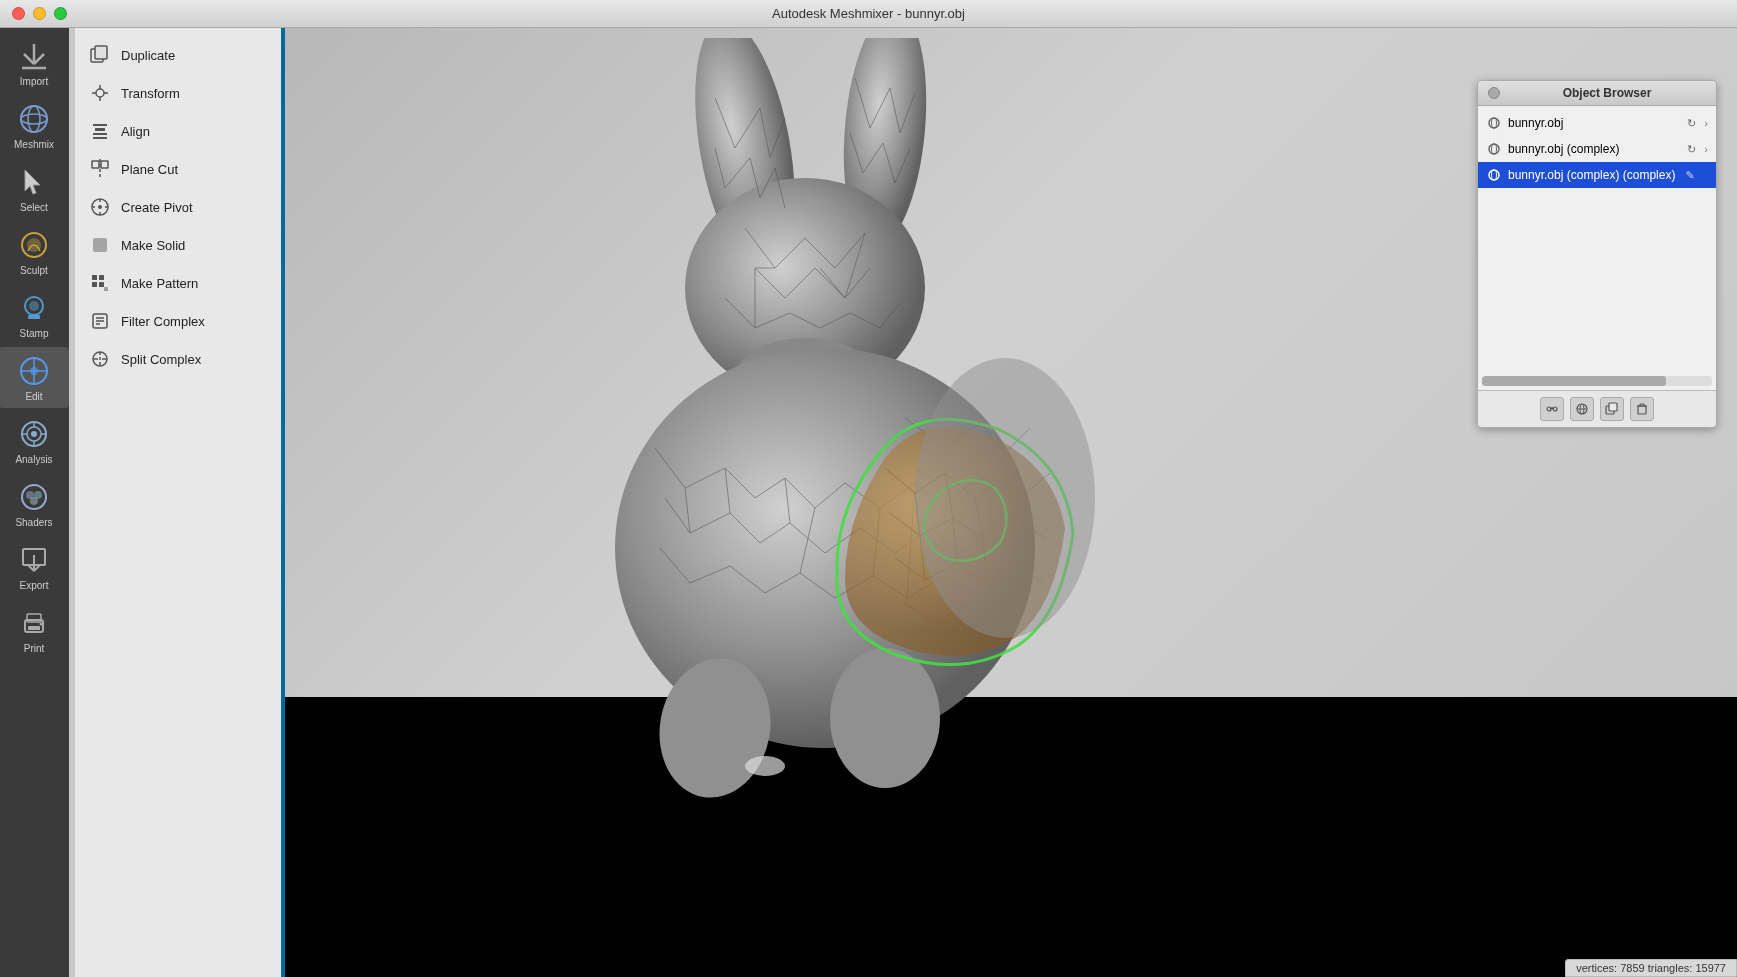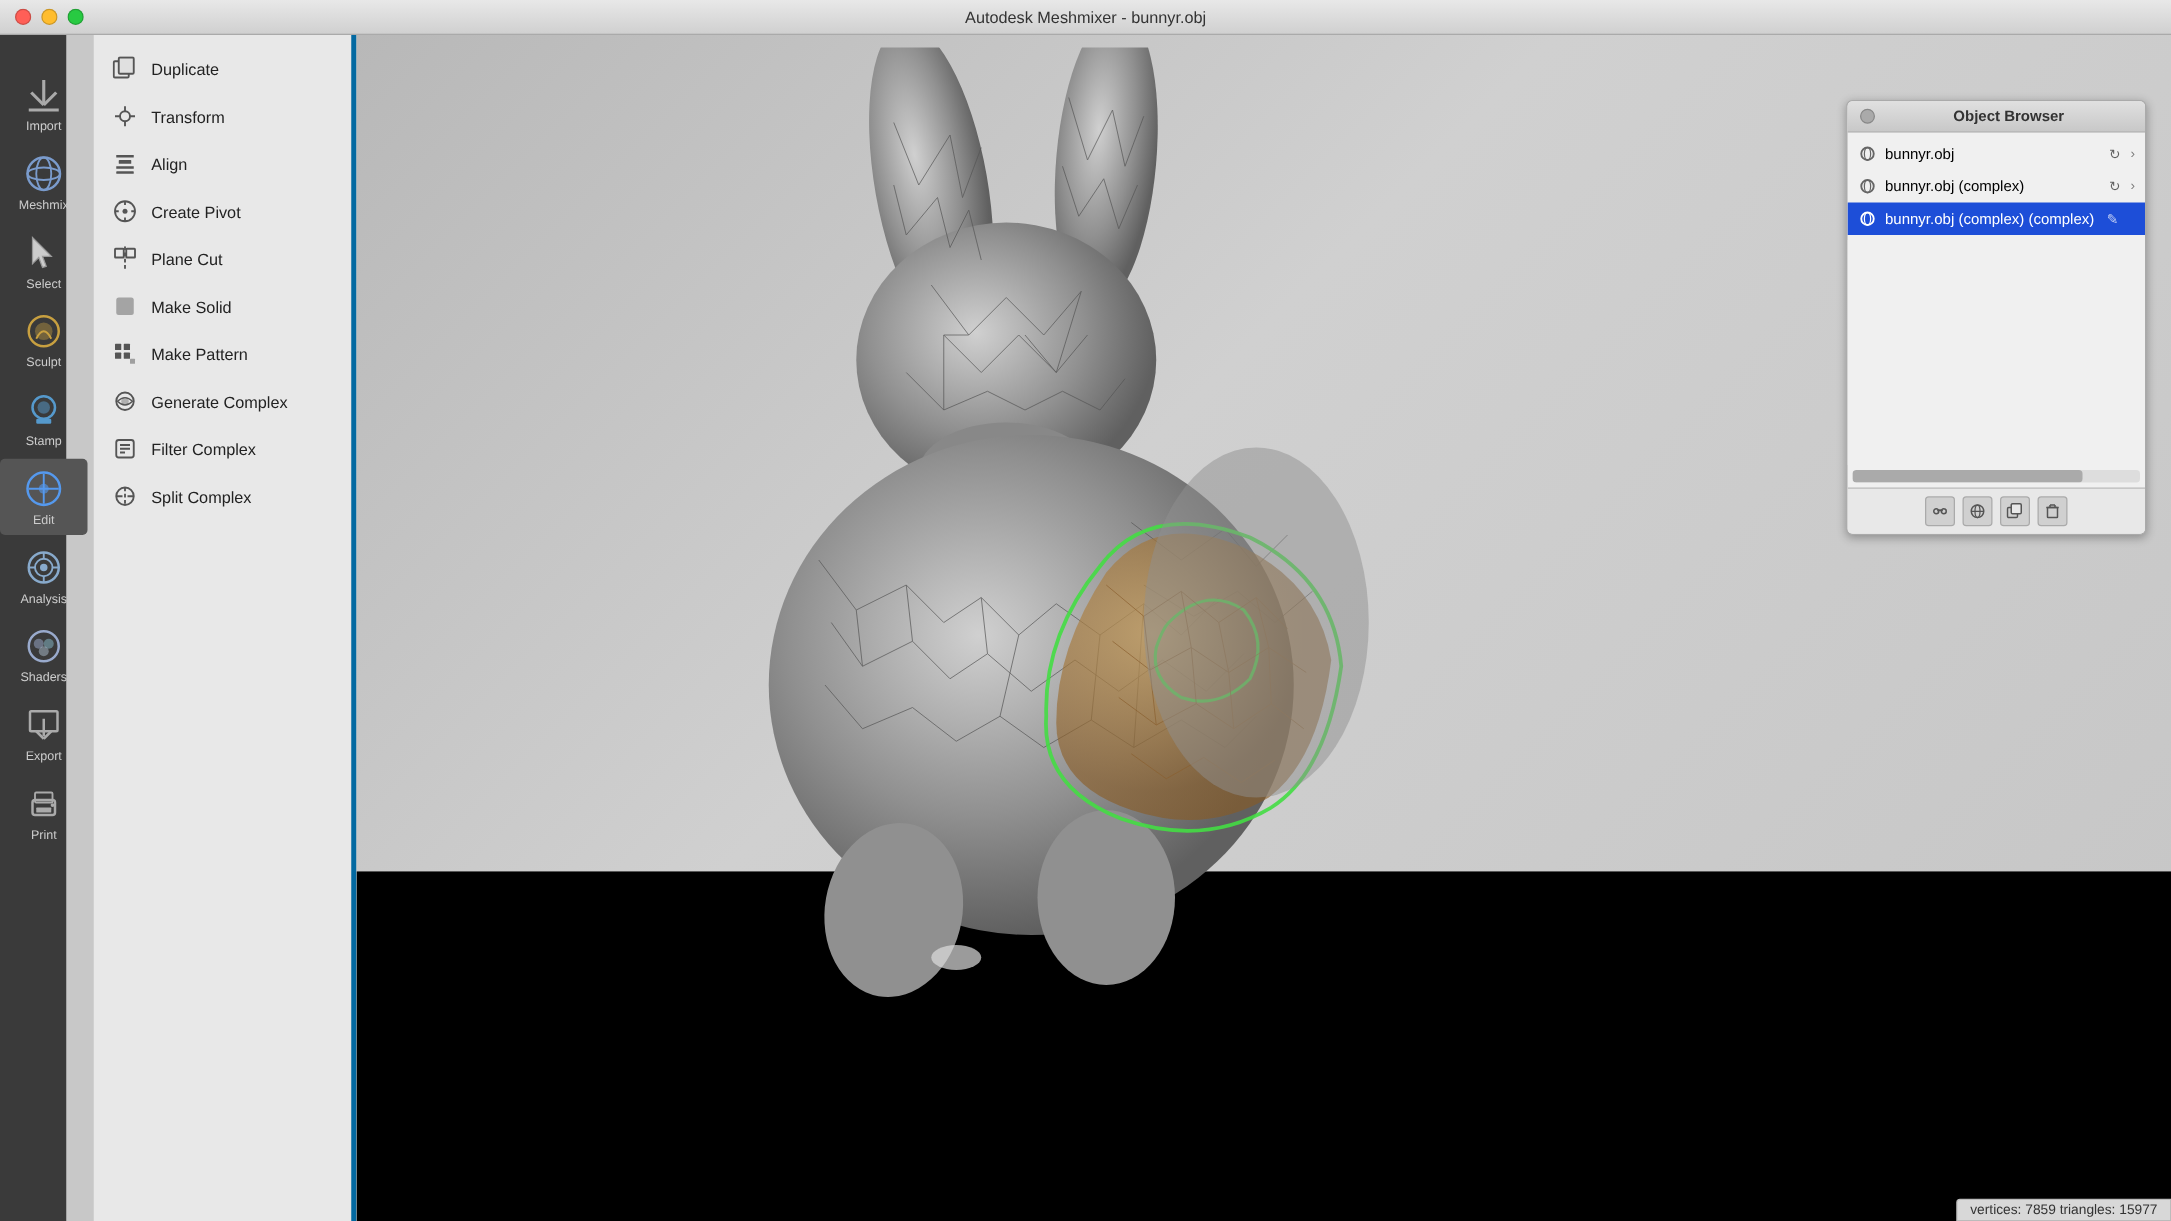--- a/index.html
+++ b/index.html
@@ -44,27 +44,27 @@
       font-size: 13px;
       color: #333;
       font-weight: 500;
     }
 
     
     #icon-rail {
       position: absolute;
       top: 28px;
       left: 0;
-      width: 53px;
+      width: 69px;
       height: calc(100% - 28px);
       background: #3a3a3a;
       display: flex;
       flex-direction: column;
-      align-items: flex-start;
-      padding-top: 24px;
+      align-items: flex-end;
+      padding-top: 4px;
       gap: 0;
       z-index: 90;
     }
     .rail-item {
       width: 70px;
       display: flex;
       flex-direction: column;
       align-items: center;
       padding: 6px 4px;
       cursor: pointer;
@@ -397,74 +397,64 @@
         <line x1="3" y1="13" x2="17" y2="13" stroke="#555" stroke-width="2"></line>
         <rect x="3" y="16" width="14" height="2" rx="0.5" fill="#555"></rect>
       </svg>
     </div>
     <span>Align</span>
   </div>
 
   <div class="menu-item">
     <div class="menu-icon">
       <svg width="20" height="20" viewBox="0 0 20 20">
+        <rect x="2" y="2" width="7" height="7" rx="0.5" fill="none" stroke="#555" stroke-width="1.5"></rect>
+        <rect x="11" y="2" width="7" height="7" rx="0.5" fill="none" stroke="#555" stroke-width="1.5"></rect>
+        <line x1="10" y1="0" x2="10" y2="20" stroke="#555" stroke-width="1.5" stroke-dasharray="3,2"></line>
+      </svg>
+    </div>
+    <span>Plane Cut</span>
+  </div>
+
+  <div class="menu-item">
+    <div class="menu-icon">
+      <svg width="20" height="20" viewBox="0 0 20 20">
         <circle cx="10" cy="10" r="8" fill="none" stroke="#555" stroke-width="1.5"></circle>
         <circle cx="10" cy="10" r="2" fill="#555"></circle>
         <line x1="10" y1="2" x2="10" y2="5" stroke="#555" stroke-width="1.5"></line>
         <line x1="10" y1="15" x2="10" y2="18" stroke="#555" stroke-width="1.5"></line>
         <line x1="2" y1="10" x2="5" y2="10" stroke="#555" stroke-width="1.5"></line>
         <line x1="15" y1="10" x2="18" y2="10" stroke="#555" stroke-width="1.5"></line>
       </svg>
     </div>
     <span>Create Pivot</span>
   </div>
 
   <div class="menu-item">
     <div class="menu-icon">
       <svg width="20" height="20" viewBox="0 0 20 20">
-        <rect x="2" y="2" width="7" height="7" rx="0.5" fill="none" stroke="#555" stroke-width="1.5"></rect>
-        <rect x="11" y="2" width="7" height="7" rx="0.5" fill="none" stroke="#555" stroke-width="1.5"></rect>
-        <line x1="10" y1="0" x2="10" y2="20" stroke="#555" stroke-width="1.5" stroke-dasharray="3,2"></line>
-      </svg>
-    </div>
-    <span>Plane Cut</span>
-  </div>
-
-  <div class="menu-item">
-    <div class="menu-icon">
-      <svg width="20" height="20" viewBox="0 0 20 20">
         <rect x="3" y="3" width="14" height="14" rx="2" fill="#888" opacity="0.7"></rect>
       </svg>
     </div>
     <span>Make Solid</span>
   </div>
 
   <div class="menu-item">
     <div class="menu-icon">
       <svg width="20" height="20" viewBox="0 0 20 20">
         <rect x="2" y="2" width="5" height="5" rx="0.5" fill="#555"></rect>
         <rect x="9" y="2" width="5" height="5" rx="0.5" fill="#555"></rect>
         <rect x="2" y="9" width="5" height="5" rx="0.5" fill="#555"></rect>
         <rect x="9" y="9" width="5" height="5" rx="0.5" fill="#555"></rect>
         <rect x="14" y="14" width="4" height="4" rx="0.5" fill="#555" opacity="0.5"></rect>
       </svg>
     </div>
     <span>Make Pattern</span>
   </div>
 
-  <div class="menu-item">
-    <div class="menu-icon">
-      <svg width="20" height="20" viewBox="0 0 20 20">
-        <circle cx="10" cy="10" r="7" fill="none" stroke="#555" stroke-width="1.5"></circle>
-        <circle cx="10" cy="10" r="3" fill="#888" opacity="0.6"></circle>
-        <path d="M4,10 Q10,4 16,10 Q10,16 4,10 Z" fill="none" stroke="#555" stroke-width="1"></path>
-      </svg>
-    </div>
-    <span>Generate Complex</span>
-  </div>
 
   <div class="menu-item">
     <div class="menu-icon">
       <svg width="20" height="20" viewBox="0 0 20 20">
         <rect x="3" y="3" width="14" height="14" rx="2" fill="none" stroke="#555" stroke-width="1.5"></rect>
         <line x1="6" y1="7" x2="14" y2="7" stroke="#555" stroke-width="1.5"></line>
         <line x1="6" y1="10" x2="14" y2="10" stroke="#555" stroke-width="1.5"></line>
         <line x1="6" y1="13" x2="10" y2="13" stroke="#555" stroke-width="1.5"></line>
       </svg>
     </div>

